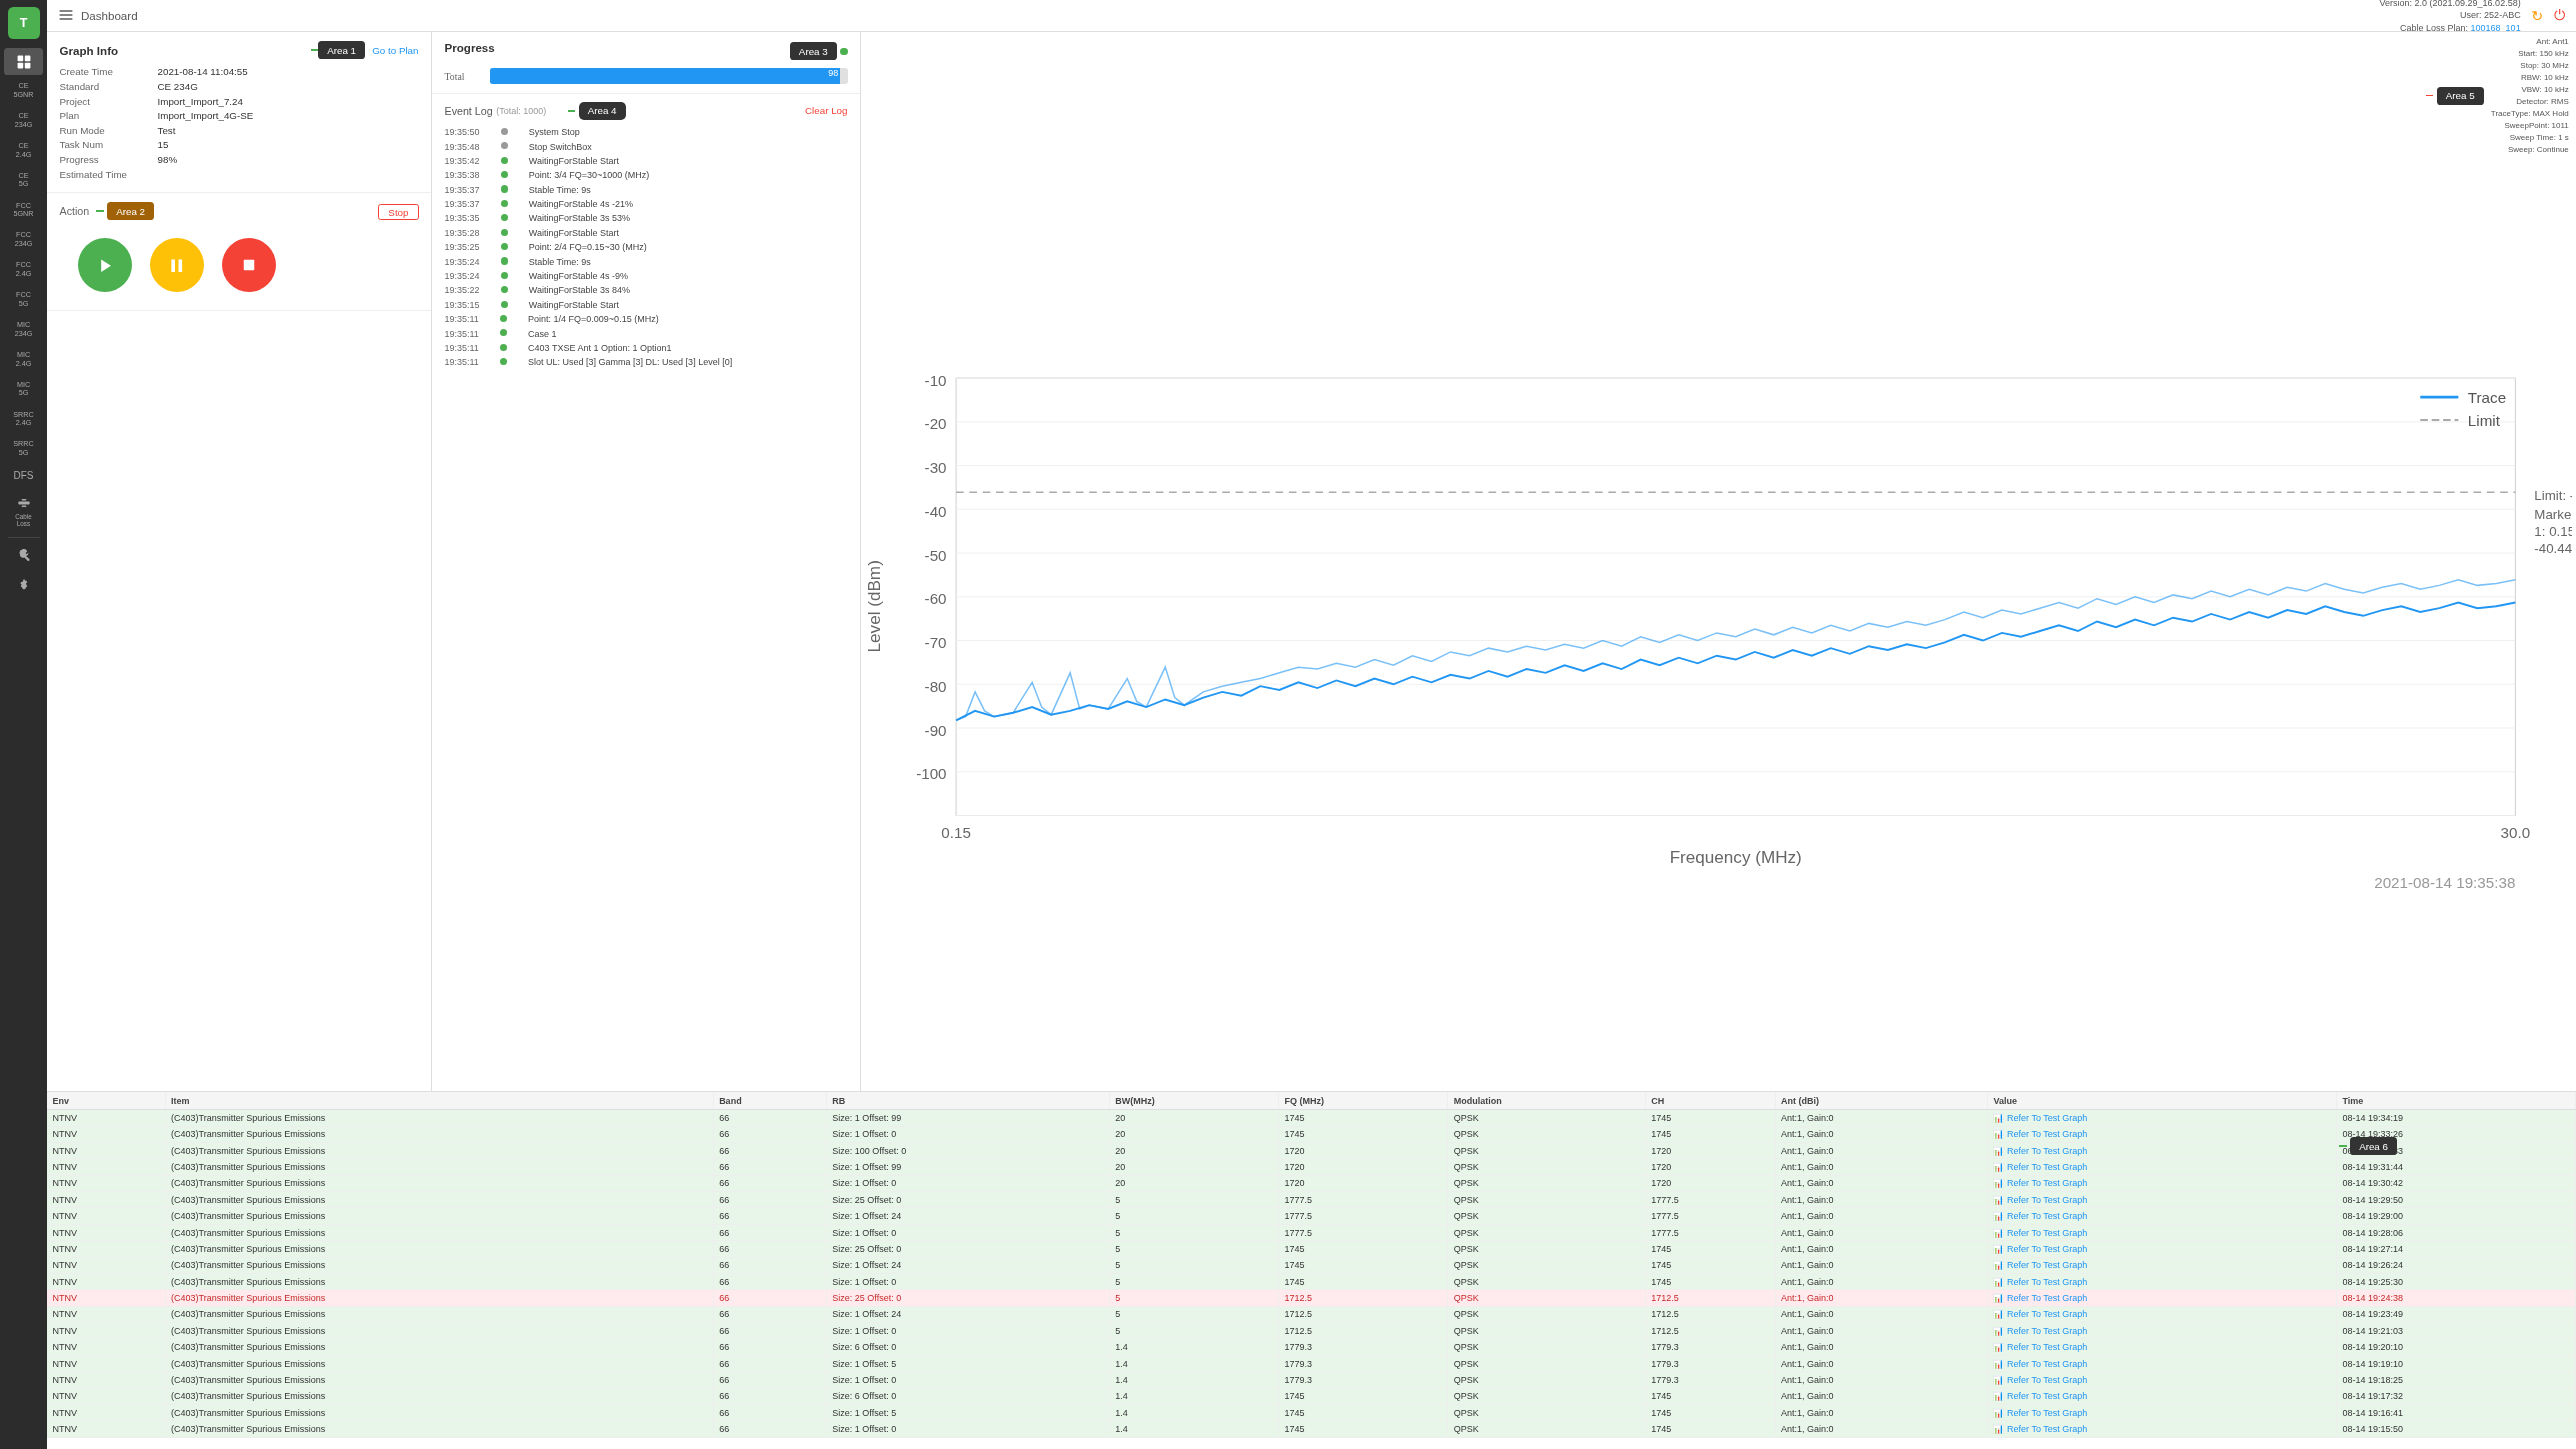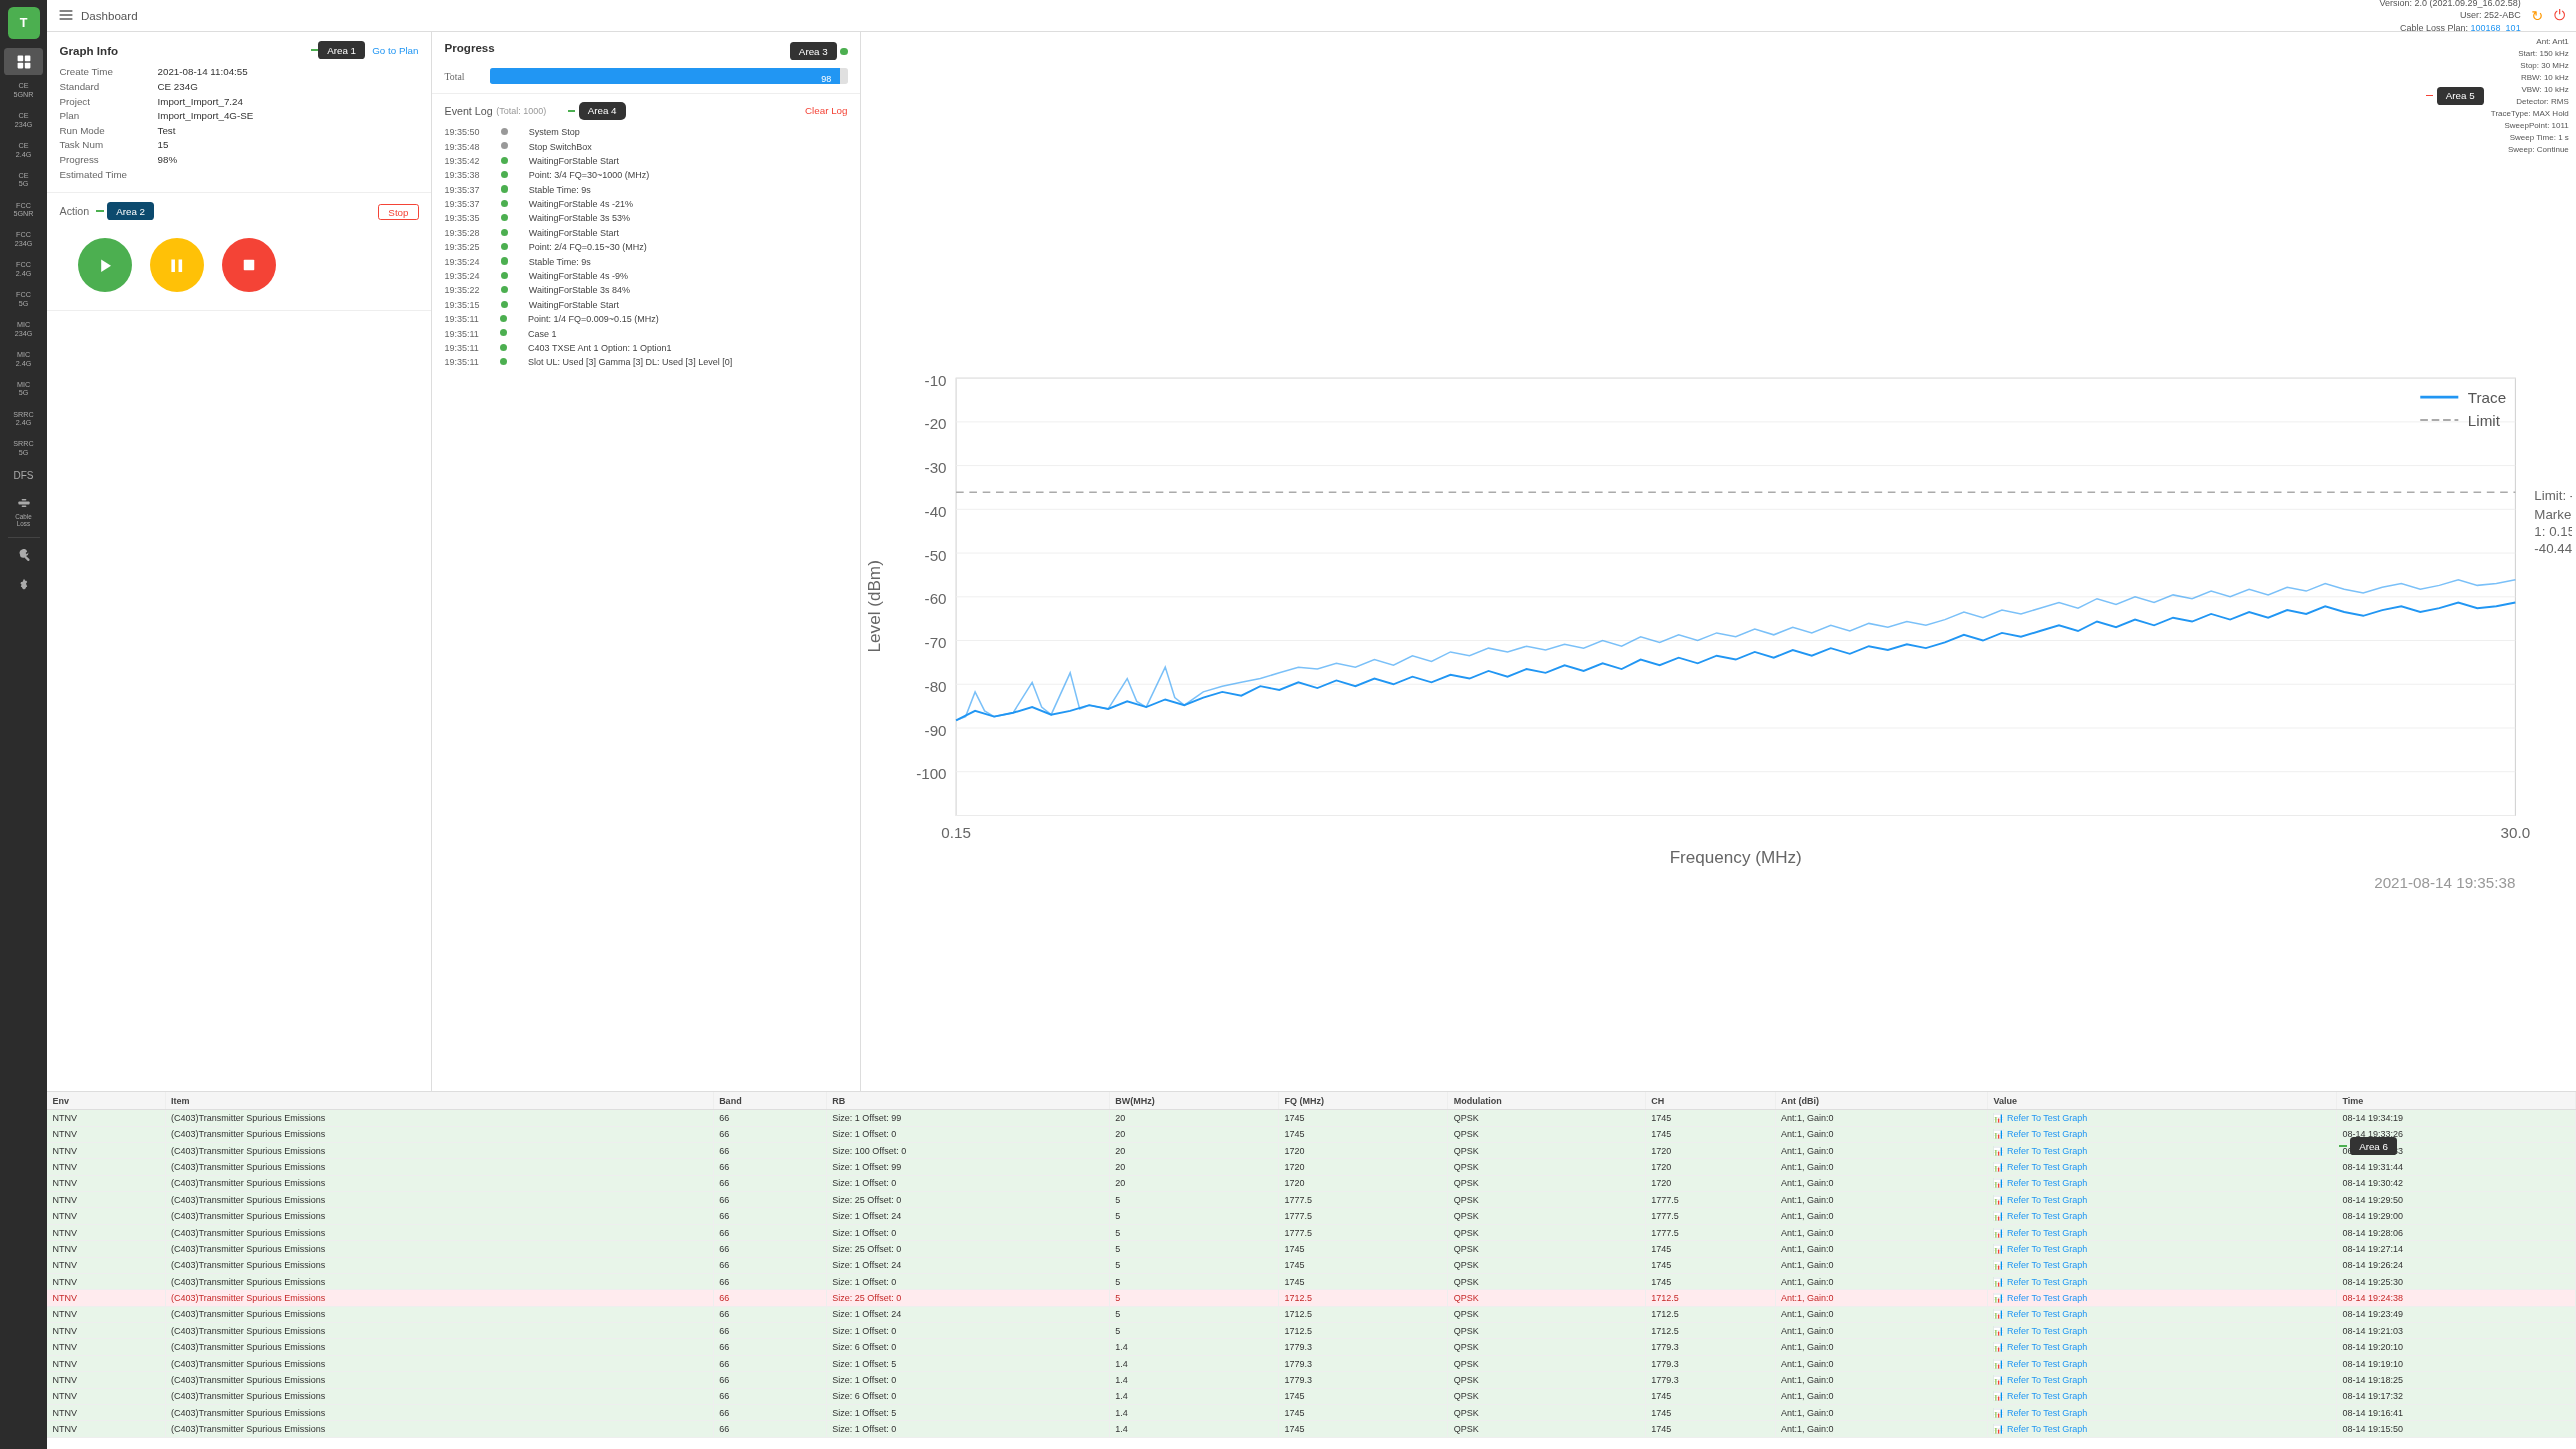--- a/index.html
+++ b/index.html
@@ -41,21 +41,21 @@
     .play-btn { width: 54px; height: 54px; border-radius: 50%; background: #4CAF50; border: none; cursor: pointer; display: flex; align-items: center; justify-content: center; }
     .pause-btn { width: 54px; height: 54px; border-radius: 50%; background: #FFC107; border: none; cursor: pointer; display: flex; align-items: center; justify-content: center; }
     .stop-circle-btn { width: 54px; height: 54px; border-radius: 50%; background: #f44336; border: none; cursor: pointer; display: flex; align-items: center; justify-content: center; }
     
     
     .progress-section { padding: 9px 12.5px; border-bottom: 0.9px solid #eee; }
     .progress-title { font-size: 11.6px; font-weight: bold; color: #333; margin-bottom: 7.2px; }
     .progress-row { display: flex; align-items: center; gap: 9px; }
     .progress-label { font-size: 9.8px; color: #666; width: 36px; font-family: Liberation Serif, serif; }
     .progress-bar-container { flex: 1; height: 16px; background: #e0e0e0; border-radius: 2.7px; overflow: hidden; }
-    .progress-bar { height: 100%; background: #2196F3; display: flex; align-items: flex-end; justify-content: flex-end; padding-right: 9px; color: white; font-size: 9px; }
+    .progress-bar { height: 100%; background: #2196F3; display: flex; align-items: flex-start; justify-content: flex-end; padding-right: 2px; color: white; font-size: 9px; }
     
     
     .event-log-section { flex: 1; display: flex; flex-direction: column; overflow: hidden; padding: 7.2px 12.5px; }
     .event-log-header { display: flex; justify-content: space-between; align-items: center; margin-bottom: 5.4px; }
     .event-log-title { font-size: 10.7px; color: #555; }
     .clear-log-btn { background: none; border: none; color: #f44336; font-size: 9.8px; cursor: pointer; }
     .event-log-content { flex: 1; overflow-y: auto; font-size: 9px; color: #444; line-height: 1.6; }
     .event-log-item { display: flex; gap: 21px; align-items: flex-start; }
     .event-dot { width: 7.2px; height: 7.2px; border-radius: 50%; background: #666; flex-shrink: 0; margin-top: 2.7px; }
     .event-dot.green { background: #4CAF50; }
@@ -240,21 +240,21 @@
           </div>
       </div>
 
       <div class="action-section">
         <div class="action-header">
           <div style="display:flex;align-items:center;gap:7.2px;">
             <span class="action-title">Action</span>
 
             <div style="display:inline-flex;align-items:center;gap:3.6px;">
               <div style="width:7.2px;height:1.8px;background:#4CAF50;"></div>
-              <div class="area-badge" style="background:#0c4a6e;color:white;padding:3.6px 9px;border-radius:3.6px;font-size:9.8px;">Area 2</div>
+              <div class="area-badge" style="background:#a16207;color:white;padding:3.6px 9px;border-radius:3.6px;font-size:9.8px;">Area 2</div>
             </div>
           </div>
           <button class="stop-btn">Stop</button>
         </div>
         <div class="action-buttons">
           <button class="play-btn">
             <svg width="21.5" height="21.5" viewBox="0 0 24 24" fill="white">
               <polygon points="8,5 19,12 8,19"></polygon>
             </svg>
           </button>

